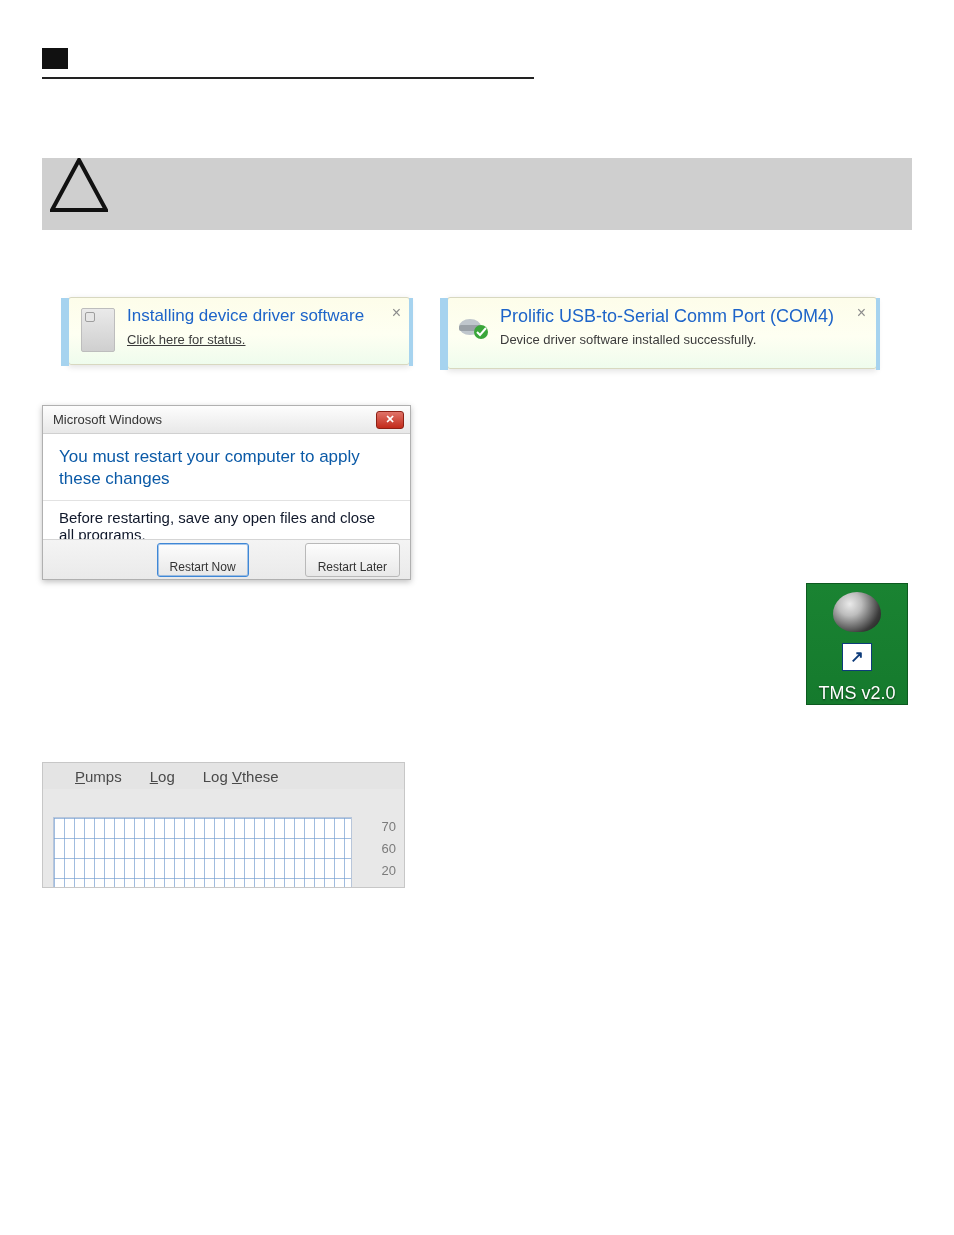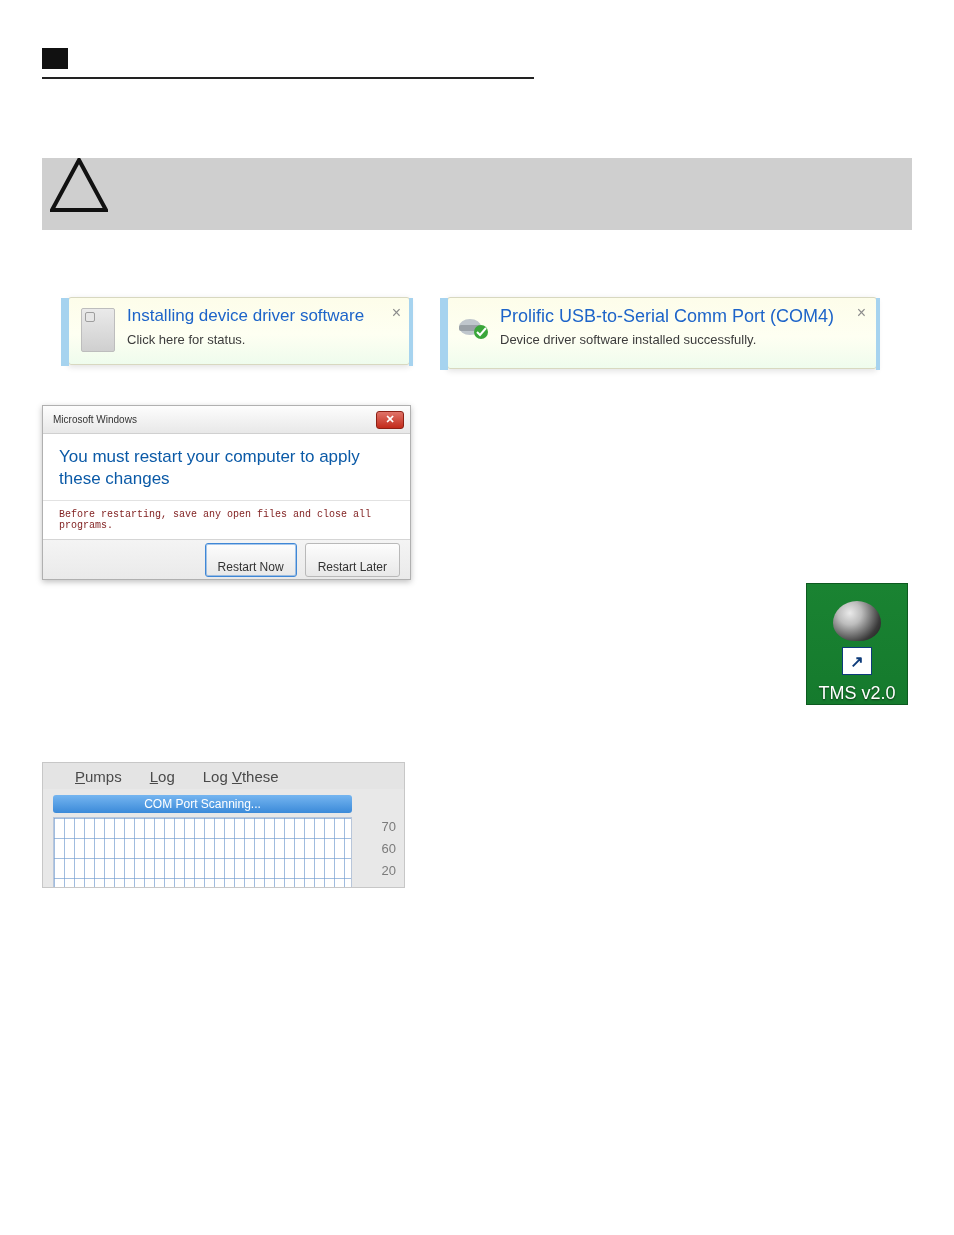--- a/index.html
+++ b/index.html
@@ -18,58 +18,58 @@
     
     .notify-left { position: absolute; top: 297px; left: 68px; width: 342px; height: 68px;
                    background: linear-gradient(180deg, #fdfdea 0%, #fefff2 55%, #effced 100%);
                    border: 1px solid #d8d8c0; border-radius: 3px; box-shadow: 0 2px 6px rgba(0,0,0,0.12); }
     .notify-left .leftbar { position: absolute; left: -8px; top: 0; width: 8px; height: 68px; background: #a6d3ef; }
     .notify-left .rightbar { position: absolute; right: -4px; top: 0; width: 4px; height: 68px; background: #a6d3ef; }
     .notify-left .glyph { position: absolute; left: 12px; top: 10px; width: 34px; height: 44px;
                           background: linear-gradient(180deg, #eaeaea, #cfcfcf); border: 1px solid #bdbdbd; border-radius: 2px; }
     .notify-left .glyph:after { content: ""; position: absolute; left: 3px; top: 3px; width: 8px; height: 8px; border: 1px solid #9e9e9e; border-radius: 2px; background: #e6e6e6; }
     .notify-left .title { position: absolute; left: 58px; top: 8px; color: #1d64c9; font-size: 17px; }
-    .notify-left .sub { position: absolute; left: 58px; top: 34px; color: #3c3c3c; font-size: 13px; }
+    .notify-left .sub { position: absolute; left: 58px; top: 34px; color: #3c3c3c; font-size: 13px; text-decoration: underline; }
     .notify-left .close { position: absolute; right: 8px; top: 6px; color: #8c8c8c; font-size: 16px; cursor: pointer; }
 
     .notify-right { position: absolute; top: 297px; left: 447px; width: 430px; height: 72px;
                     background: linear-gradient(180deg, #fdfdea 0%, #fefff2 55%, #effced 100%);
                     border: 1px solid #d8d8c0; border-radius: 3px; box-shadow: 0 2px 6px rgba(0,0,0,0.12); text-decoration: underline; }
     .notify-right .leftbar { position: absolute; left: -8px; top: 0; width: 8px; height: 72px; background: #a6d3ef; }
     .notify-right .rightbar { position: absolute; right: -4px; top: 0; width: 4px; height: 72px; background: #a6d3ef; }
     .notify-right .glyph { position: absolute; left: 8px; top: 12px; width: 36px; height: 30px; }
     .notify-right .title { position: absolute; left: 52px; top: 8px; color: #1d64c9; font-size: 18px; }
     .notify-right .sub { position: absolute; left: 52px; top: 34px; color: #3c3c3c; font-size: 13px; }
     .notify-right .close { position: absolute; right: 10px; top: 6px; color: #8c8c8c; font-size: 16px; cursor: pointer; }
 
     
     .dialog { position: absolute; top: 405px; left: 42px; width: 369px; height: 175px;
               border: 1px solid #b0b0b0; background: #fff; box-shadow: 0 2px 6px rgba(0,0,0,0.25); }
     .dialog .titlebar { height: 28px; background: linear-gradient(180deg, #fdfdfd, #e8e8e8); border-bottom: 1px solid #d0d0d0;
                         display: flex; align-items: center; justify-content: space-between; padding: 0 6px; }
-    .dialog .titlebar .text { color: #333; font-size: 10px; padding-left: 4px; }
+    .dialog .titlebar .text { color: #333; font-size: 13px; padding-left: 4px; }
     .dialog .titlebar .closebtn { width: 28px; height: 18px; border-radius: 3px;
                                   background: linear-gradient(180deg,#e07368,#c22b1b);
                                   display: flex; align-items: center; justify-content: center;
                                   color: #fff; font-size: 11px; font-weight: bold; border: 1px solid #8d2015; cursor: pointer; }
     .dialog .body { padding: 12px 16px 6px 16px; }
     .dialog .heading { color: #0b5aa7; font-size: 17px; line-height: 1.3; }
     .dialog .sep { height: 1px; background: #e2e2e2; margin: 10px -16px 8px -16px; }
-    .dialog .note { color: #7f1d1d; font-size: 10px; font-family: Liberation Mono, monospace; }
+    .dialog .note { color: #0f172a; font-size: 15px; }
     .dialog .buttons { position: absolute; left: 0; right: 0; bottom: 0; height: 40px;
                        background: linear-gradient(180deg,#f4f4f4,#eaeaea); border-top: 1px solid #d5d5d5;
                        display: flex; align-items: center; justify-content: flex-end; gap: 8px; padding-right: 10px; }
     .winbtn { height: 24px; padding: 16px 12px; font-size: 12px; border-radius: 3px;
-              background: linear-gradient(180deg,#fdfdfd,#e8e8e8); border: 1px solid #b9b9b9; color: #333; cursor: pointer; }
+              background: linear-gradient(180deg,#fdfdfd,#e8e8e8); border: 1px solid #b9b9b9; color: #333; cursor: pointer; margin-left: 48px; }
     .winbtn.primary { border: 1px solid #3f87d6; box-shadow: 0 0 0 1px rgba(63,135,214,0.45) inset; }
 
     
     .desktop-icon { position: absolute; top: 583px; right: 46px; width: 102px; height: 122px;
                     background: linear-gradient(180deg,#1a8332,#157a2d); border: 1px solid #0d5a20;
-                    display: flex; flex-direction: column; align-items: center; justify-content: flex-end; padding-top: 8px; }
+                    display: flex; flex-direction: column; align-items: center; justify-content: space-between; padding-top: 8px; }
     .desktop-icon .pump { width: 48px; height: 40px; border-radius: 50% 50% 45% 45% / 55% 55% 45% 45%;
                           background: radial-gradient(circle at 35% 30%, #eaeaea 0%, #bdbdbd 28%, #3a3a3a 72%, #161616 100%); }
     .desktop-icon .shortcut { margin-top: 6px; width: 30px; height: 28px; background: #fff; border: 1px solid #0d3b7a;
                               display: flex; align-items: center; justify-content: center; position: relative; }
     .desktop-icon .shortcut:after { content: "↗"; color: #0d3b7a; font-size: 16px; font-weight: bold; }
     .desktop-icon .label { margin-top: 8px; color: #fff; font-size: 18px; text-shadow: 0 1px 2px rgba(0,0,0,0.6); }
 
     
     .tms { position: absolute; top: 762px; left: 42px; width: 363px; height: 126px;
            background: #e8e8e8; border: 1px solid #c7c7c7; overflow: hidden; }
@@ -152,21 +152,20 @@
     <div class="label">TMS v2.0</div>
   </div>
 
   <div class="tms">
     <div class="menubar">
       <span class="mi"><u>P</u><span>umps</span></span>
       <span class="mi"><u>L</u><span>og</span></span>
       <span class="mi"><span>Log </span><u>V</u><span>these</span></span>
     </div>
     <div class="panel">
-      <div class="scanbar">COM Port Scanning...</div>
       <div class="grid"></div>
       <div class="ytick yt70">70</div>
       <div class="ytick yt60">60</div>
       <div class="ytick yt50">20</div>
       <div class="ytick yt40">40</div>
     </div>
   </div>
 
 </div>
 

